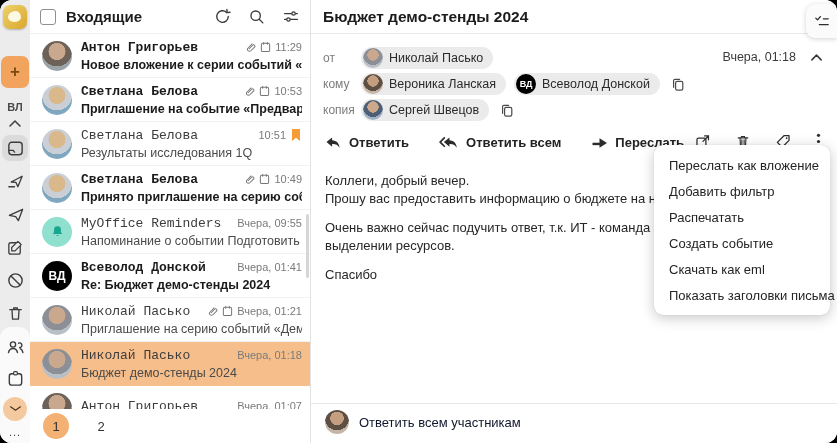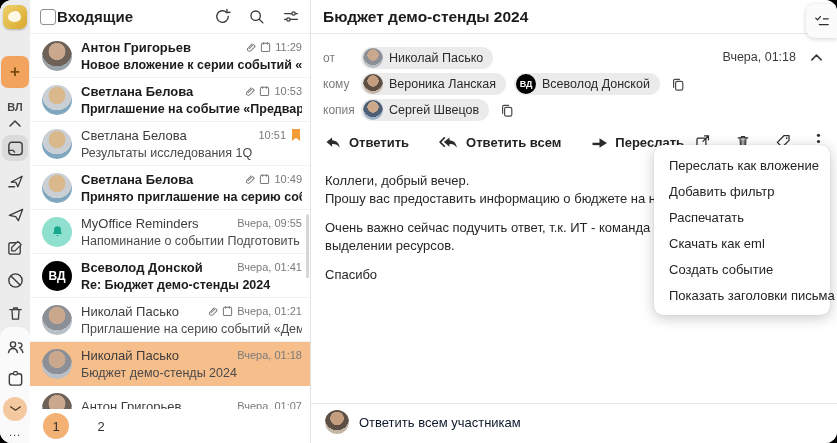--- a/index.html
+++ b/index.html
@@ -15,38 +15,38 @@
   .user-initials{font-size:11px;color:#4A4A4A;margin-top:13px;font-weight:700;}
   .side-chevron{margin-top:6px;}
   .folder-btn{width:26px;height:26px;border-radius:8px;display:flex;align-items:center;justify-content:center;margin-top:7px;background:transparent;}
   .folder-btn.active{background:#DBDBDB;}
   .bottom-apps{margin-top:auto;width:30px;background:#FAFAFA;border-radius:11px 11px 0 0;display:flex;flex-direction:column;align-items:center;padding:7px 0 3px;}
   .app-btn{width:26px;height:26px;display:flex;align-items:center;justify-content:center;margin-bottom:5px;}
   .mail-active{width:24px;height:24px;border-radius:50%;background:#F5C9A0;}
   .dots{color:#444;font-size:11px;letter-spacing:1px;line-height:10px;margin-bottom:3px;}
   
   .mail-list{position:absolute;left:30px;top:0;bottom:0;width:280px;background:#fff;border-right:1px solid #E2E2E2;display:flex;flex-direction:column;}
-  .list-header{height:33px;flex:none;display:flex;align-items:center;padding:0 10px;gap:1px;border-bottom:1px solid #EFEFEF;}
+  .list-header{height:33px;flex:none;display:flex;align-items:center;padding:0 10px;gap:10px;border-bottom:1px solid #EFEFEF;}
   .checkbox{width:14px;height:14px;border:1.5px solid #8F8F8F;border-radius:3px;flex:none;}
   .list-title{font-size:15px;font-weight:700;color:#1D1D1D;flex:1;}
   .hdr-icons{display:flex;align-items:center;gap:17px;}
   .rows{flex:1;overflow:hidden;position:relative;}
   .row{height:44px;display:flex;align-items:center;gap:9px;padding:0 8px 0 12px;border-bottom:1px solid #F2F2F2;box-sizing:border-box;cursor:pointer;}
   .row.selected{background:#F6BE8B;border-bottom-color:transparent;}
   .av{width:30px;height:30px;border-radius:50%;flex:none;display:flex;align-items:center;justify-content:center;}
   .ph1{background:radial-gradient(circle at 50% 35%,#C9A88E 0 34%,#6E6258 35% 60%,#9AA3A8 61%);}
   .ph2{background:radial-gradient(circle at 50% 35%,#D9B98C 0 34%,#C9CFD4 35% 60%,#7FA8C0 61%);}
   .ph3{background:radial-gradient(circle at 50% 35%,#C9A88E 0 34%,#8C8F96 35% 60%,#B9BfC6 61%);}
   .ph4{background:radial-gradient(circle at 50% 35%,#C59E7F 0 34%,#5E4F44 35% 60%,#C3B6A6 61%);}
   .ph5{background:radial-gradient(circle at 50% 35%,#CBA98A 0 34%,#4E5E74 35% 60%,#9FB2C5 61%);}
   .bell-av{background:#8FE0CF;}
   .init-av{background:#000000;color:#fff;font-size:12px;font-weight:700;}
   .rc{flex:1;min-width:0;}
   .l1{display:flex;align-items:center;}
-  .nm{flex:1;font-size:13px;color:#3C3C3C;white-space:nowrap;overflow:hidden;text-overflow:ellipsis;}
+  .nm{flex:1;font-size:13px;color:#3C3C3C;white-space:nowrap;overflow:hidden;text-overflow:ellipsis;font-family:Liberation Mono, monospace;}
   .meta{display:flex;align-items:center;gap:4px;flex:none;margin-left:6px;}
   .tm{font-size:11px;color:#7A7A7A;white-space:nowrap;}
   .l2{font-size:12.5px;color:#4A4A4A;white-space:nowrap;overflow:hidden;margin-top:3px;}
   .row.unread .nm,.row.unread .l2{font-weight:700;color:#1B1B1B;}
   .scroll-thumb{position:absolute;right:1px;top:180px;width:3px;height:64px;border-radius:2px;background:#D6D6D6;}
   .pagination{flex:none;height:34px;display:flex;align-items:center;gap:19px;padding-left:13px;}
   .page{font-size:13px;color:#333;width:26px;height:26px;display:flex;align-items:center;justify-content:center;border-radius:50%;cursor:pointer;}
   .page.active{background:#F3B273;}
   
   .reading{position:absolute;left:311px;right:0;top:0;bottom:0;background:#fff;}
@@ -519,18 +519,18 @@
           <path d="M2 11.2l2 2 3.2-3.7" fill="none" stroke="#2E2E2E" stroke-width="1.5" stroke-linecap="round" stroke-linejoin="round" opacity="0"></path>
           <path d="M6 11.5h10" stroke="#2E2E2E" stroke-width="1.5" stroke-linecap="round"></path>
         </svg>
       </span>
   </div>
 
   <div class="ctx-menu">
     <div class="ctx-item">Переслать как вложение</div>
     <div class="ctx-item">Добавить фильтр</div>
     <div class="ctx-item">Распечатать</div>
+    <div class="ctx-item">Создать событие</div>
     <div class="ctx-item">Скачать как eml</div>
-    <div class="ctx-item">Создать событие</div>
     <div class="ctx-item">Показать заголовки письма</div>
   </div>
 
 </div>
 
 </body></html>

